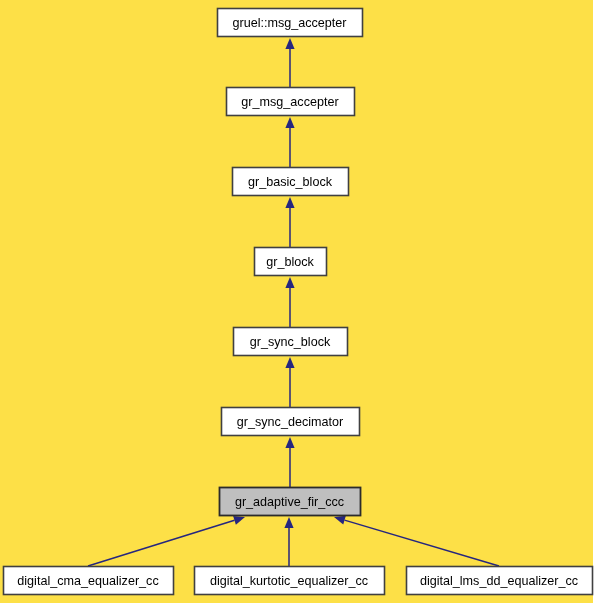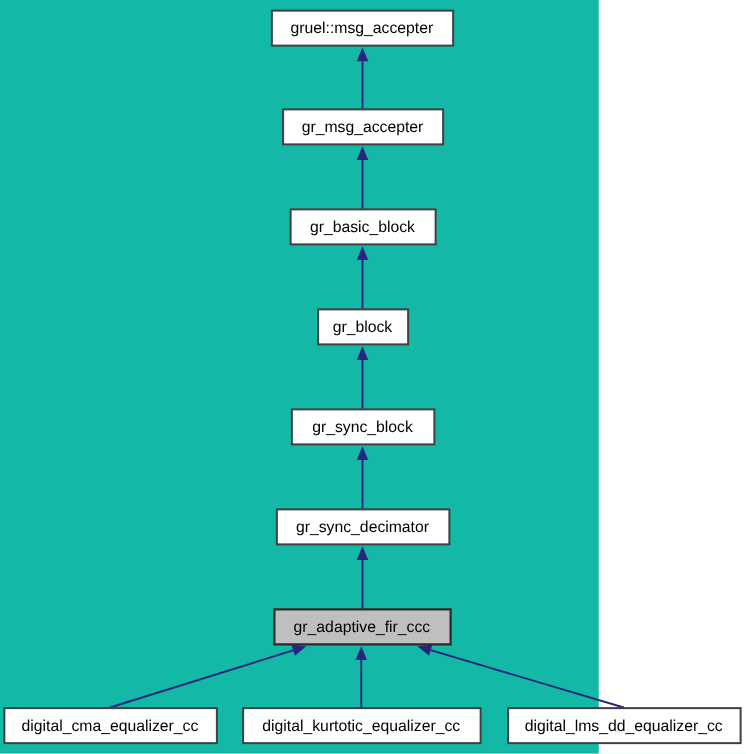--- a/index.html
+++ b/index.html
@@ -8,23 +8,23 @@
     background: #ffffff;
   }
   body {
     width: 597px;
     height: 603px;
     font-family: "Liberation Sans", sans-serif;
     overflow: hidden;
   }
   #diagram-root {
     position: relative;
-    width: 479px;
+    width: 593px;
     height: 603px;
-    background: #14b8a6;
+    background: #fde047;
   }
   svg#graph {
     position: absolute;
     left: 0;
     top: 0;
     width: 597px;
     height: 603px;
     display: block;
   }
   .node-box {

